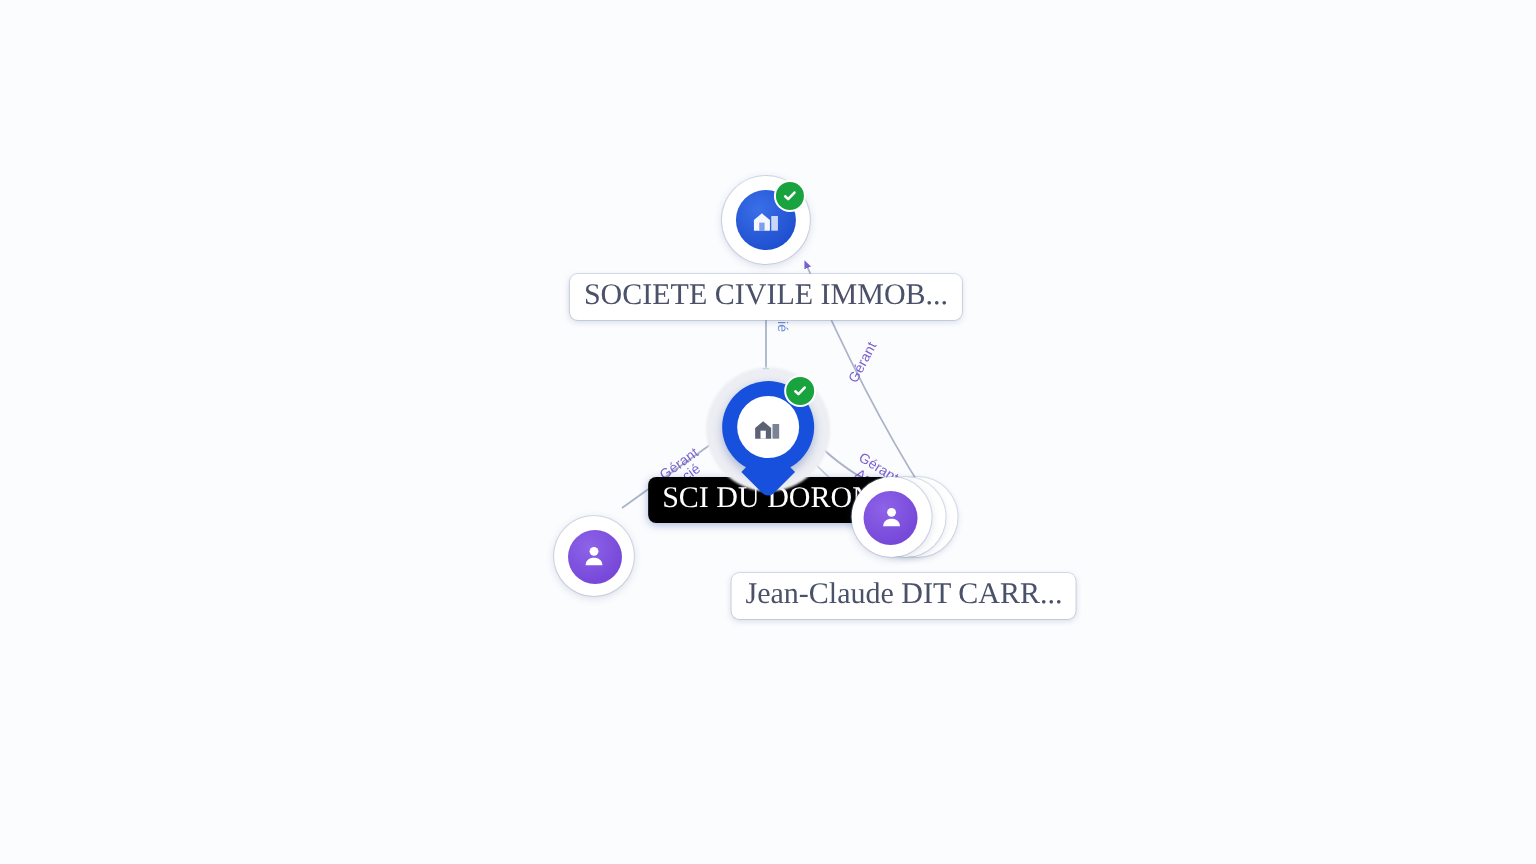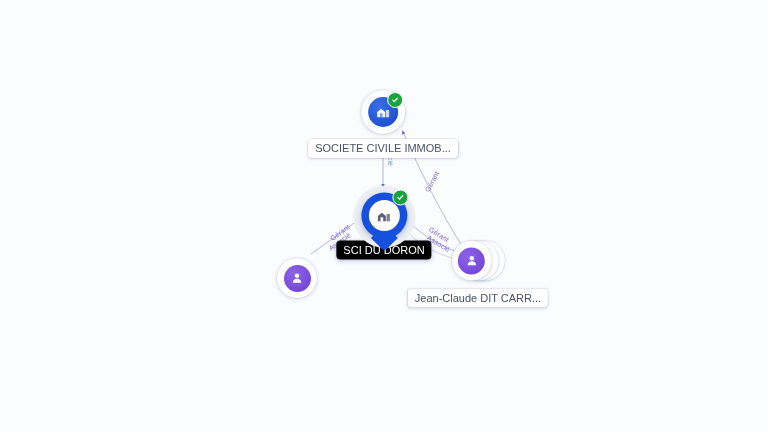--- a/index.html
+++ b/index.html
@@ -164,26 +164,27 @@
     z-index: 5;
   }
   .badge-company { right: 2px; top: 2px; }
   .badge-pin     { right: -1px; top: 1px; }
 
   
   .node-label {
     margin-top: 5px;
     background: #ffffff;
     color: #4a5168;
-    font-size: 11px;
+    font-size: 15px;
     line-height: 1;
     padding: 4px 7px;
     border-radius: 4px;
     white-space: nowrap;
     box-shadow: 0 1px 3px rgba(40,60,110,0.18), 0 0 0 0.5px rgba(165,178,210,0.40);
+    font-family: Liberation Serif, serif;
   }
   .node-label.selected {
     background: #000000;
     color: #ffffff;
     box-shadow: 0 1px 4px rgba(20,60,160,0.35);
     font-weight: 500;
   }
 
   
   .edge-label {
@@ -281,21 +282,21 @@
         <div class="person-disc">
           <svg width="14" height="14" viewBox="0 0 24 24">
             <circle cx="12" cy="8" r="3.8" fill="#ffffff"></circle>
             <path d="M4.8 20 C4.8 15.6 8.1 13.4 12 13.4 C15.9 13.4 19.2 15.6 19.2 20 Z" fill="#ffffff"></path>
           </svg>
         </div>
       </div>
     </div>
   </div>
 
-  <div class="node" style="left:478px; top:274px;">
+  <div class="node" style="left:452px; top:274px;">
     <div class="node-visual" style="width:53px; height:40px;">
       <div class="stack-layer stack-1"></div>
       <div class="stack-layer stack-2"></div>
       <div class="person-ring stack-front" style="position:absolute; left:0; top:0;">
         <div class="person-disc">
           <svg width="14" height="14" viewBox="0 0 24 24">
             <circle cx="12" cy="8" r="3.8" fill="#ffffff"></circle>
             <path d="M4.8 20 C4.8 15.6 8.1 13.4 12 13.4 C15.9 13.4 19.2 15.6 19.2 20 Z" fill="#ffffff"></path>
           </svg>
         </div>

